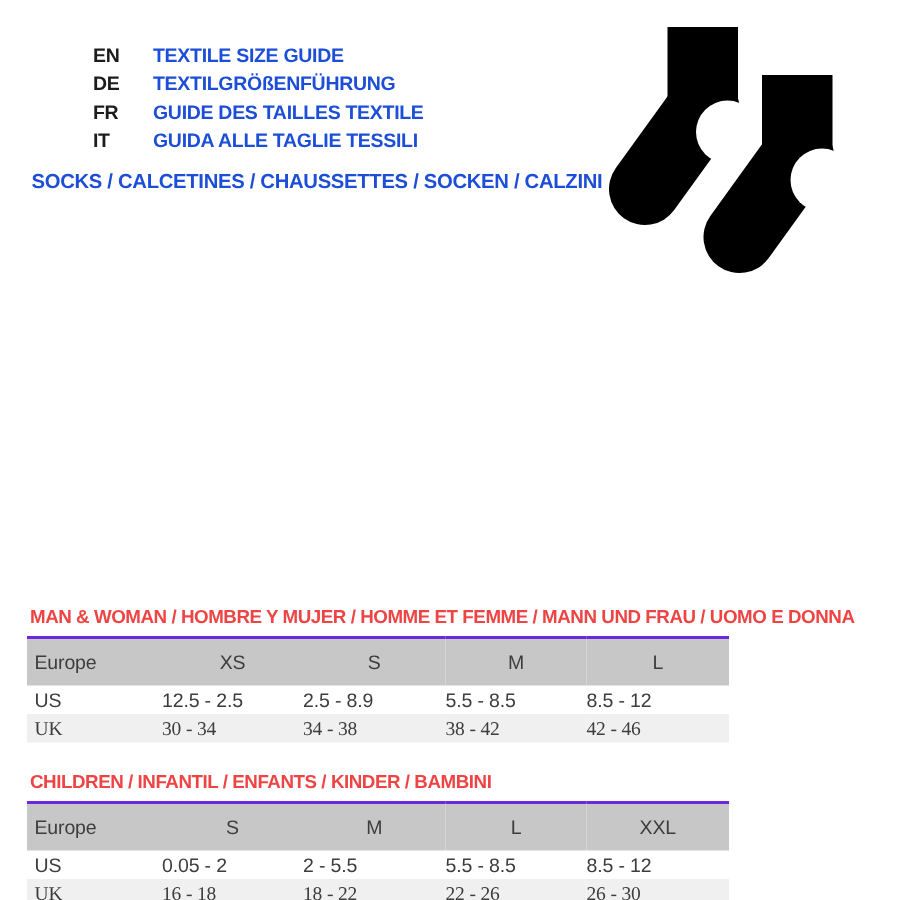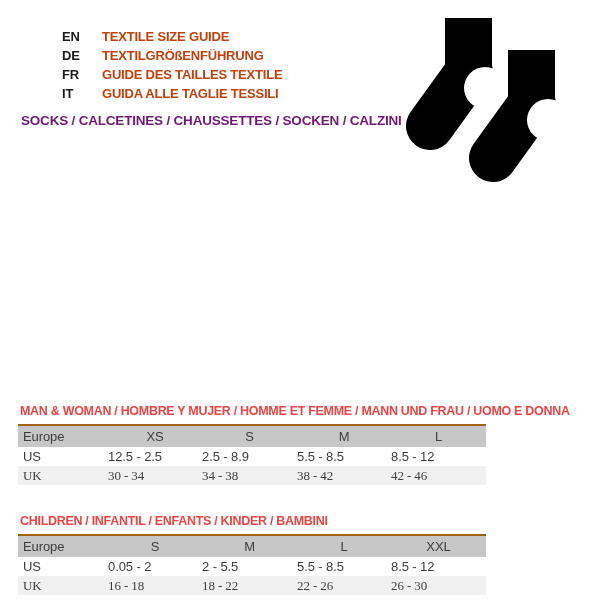--- a/index.html
+++ b/index.html
@@ -6,45 +6,45 @@
   body{
     width:600px;height:600px;position:relative;overflow:hidden;
     background:#ffffff;color:#3d3d3d;
     font-family:"Liberation Sans", sans-serif;
   }
 
   
   .lang-list{position:absolute;left:22px;top:27px;margin-left:40px;}
   .lang-row{display:flex;height:19px;align-items:center;}
   .lang-code{width:40px;font-weight:bold;font-size:13px;color:#1c1c1c;letter-spacing:-0.2px;}
-  .lang-label{font-weight:bold;font-size:13px;color:#c2410c;letter-spacing:-0.2px;white-space:nowrap;}
+  .lang-label{font-weight:bold;font-size:13px;color:#1d4ed8;letter-spacing:-0.2px;white-space:nowrap;}
 
   
   .product-line{
     position:absolute;left:21px;top:113px;
-    font-weight:bold;font-size:13.5px;color:#701a75;letter-spacing:-0.2px;white-space:nowrap;
+    font-weight:bold;font-size:13.5px;color:#1d4ed8;letter-spacing:-0.2px;white-space:nowrap;
   }
 
   
   .socks-icon{position:absolute;left:400px;top:8px;width:170px;height:180px;}
 
   
   .size-guide-section{position:absolute;left:18px;width:468px;}
   #table-adult{top:404px;}
   #table-children{top:514px;}
   .table-title{
     font-weight:bold;font-size:12.5px;color:#ef4444;letter-spacing:-0.3px;
     margin:0 0 6px 2px;white-space:nowrap;
   }
   table.size-table{
     border-collapse:collapse;width:468px;table-layout:fixed;
     font-size:13px;color:#3d3d3d;
   }
   table.size-table thead tr{
-    background:#c7c7c7;border-top:2px solid #a16207;height:22px;
+    background:#c7c7c7;border-top:2px solid #6d28d9;height:32px;
   }
   table.size-table tbody tr{height:19px;}
   table.size-table tbody tr.row-alt{background:#f0f0f0;font-family:Liberation Serif, serif;}
   table.size-table th, table.size-table td{
     font-weight:normal;padding:0;letter-spacing:-0.1px;
   }
   table.size-table th.col-label, table.size-table td.col-label{
     text-align:left;padding-left:5px;
   }
 </style>

